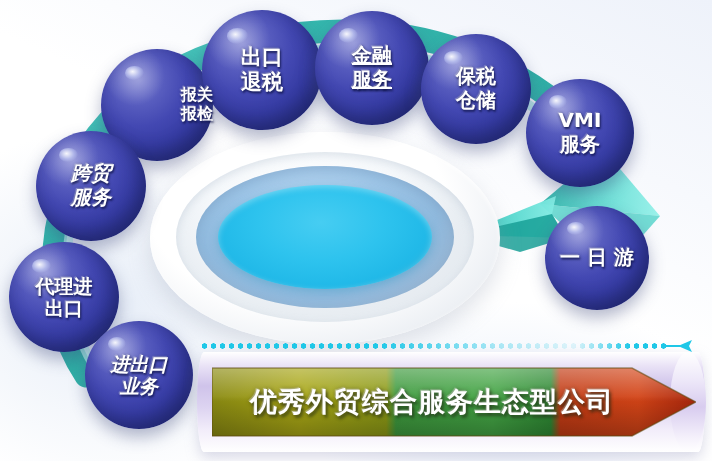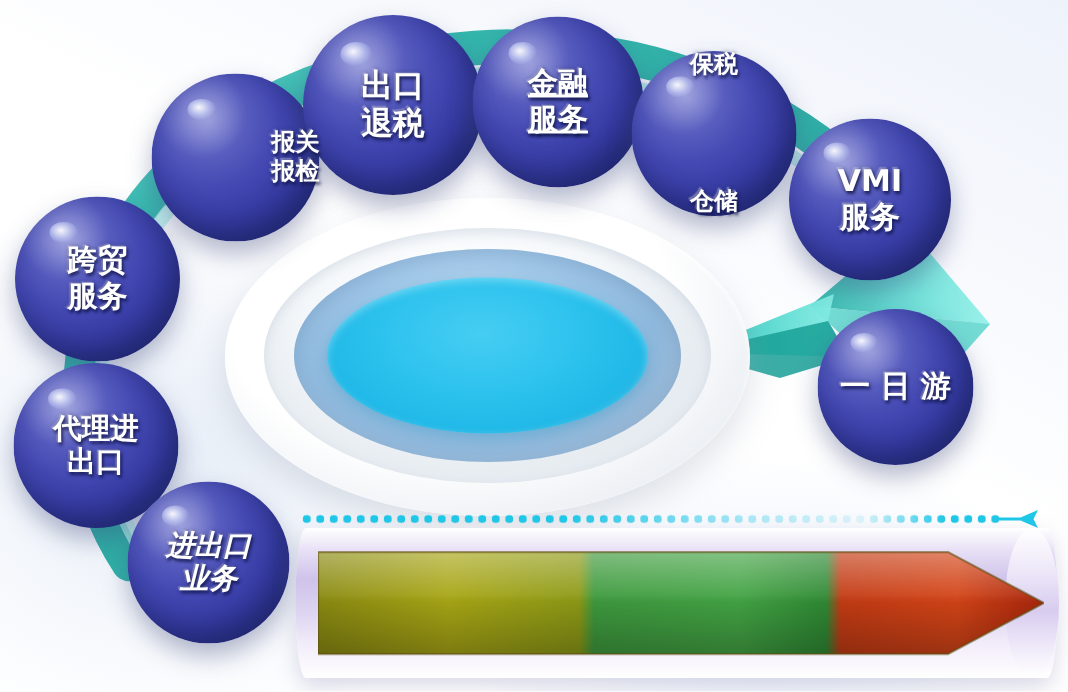--- a/index.html
+++ b/index.html
@@ -157,29 +157,29 @@
         <span>报检</span>
       </div>
       <div class="sphere" style="left: 202px; top: 10px; width: 120px; height: 120px; font-size: 21px;">
         <span>出口</span>
         <span>退税</span>
       </div>
       <div class="sphere" style="left: 315px; top: 11px; width: 114px; height: 114px; font-size: 20px; text-decoration: underline;">
         <span>金融</span>
         <span>服务</span>
       </div>
-      <div class="sphere" style="left: 421px; top: 34px; width: 110px; height: 110px; font-size: 16px; justify-content: space-between;">
+      <div class="sphere" style="left: 421px; top: 34px; width: 110px; height: 110px; font-size: 20px;">
         <span>保税</span>
         <span>仓储</span>
       </div>
       <div class="sphere" style="left: 526px; top: 79px; width: 108px; height: 108px; font-size: 20px; align-items: center;">
         <span>VMI</span>
         <span>服务</span>
       </div>
-      <div class="sphere" style="left: 10px; top: 131px; width: 110px; height: 110px; font-size: 20px;">
+      <div class="sphere" style="left: 36px; top: 131px; width: 110px; height: 110px; font-size: 20px; font-style: italic;">
         <span>跨贸</span>
         <span>服务</span>
       </div>
       <div class="sphere" style="left: 9px; top: 242px; width: 110px; height: 110px; font-size: 19px;">
         <span>代理进</span>
         <span>出口</span>
       </div>
       <div class="sphere" style="left: 85px; top: 321px; width: 108px; height: 108px; font-size: 19px; font-style: italic;">
         <span>进出口</span>
         <span>业务</span>
@@ -219,14 +219,15 @@
         <stop offset="42%" stop-color="#ffffff" stop-opacity=".06"></stop>
         <stop offset="50%" stop-color="#000000" stop-opacity=".04"></stop>
         <stop offset="100%" stop-color="#000000" stop-opacity=".26"></stop>
       </linearGradient>
     </defs>
     <polygon points="0,6 420,6 484,40 420,74 0,74" fill="url(#gBan)"></polygon>
     <polygon points="0,6 420,6 484,40 420,74 0,74" fill="url(#gBanShine)"></polygon>
     <polygon points="0,6 420,6 484,40 420,74 0,74" fill="none" stroke="#5c4a0f" stroke-width="1.5" opacity=".55"></polygon>
   </svg>
 
+  <div class="banner-text">优秀外贸综合服务生态型公司</div>
 
 </div>
 
 </body></html>

